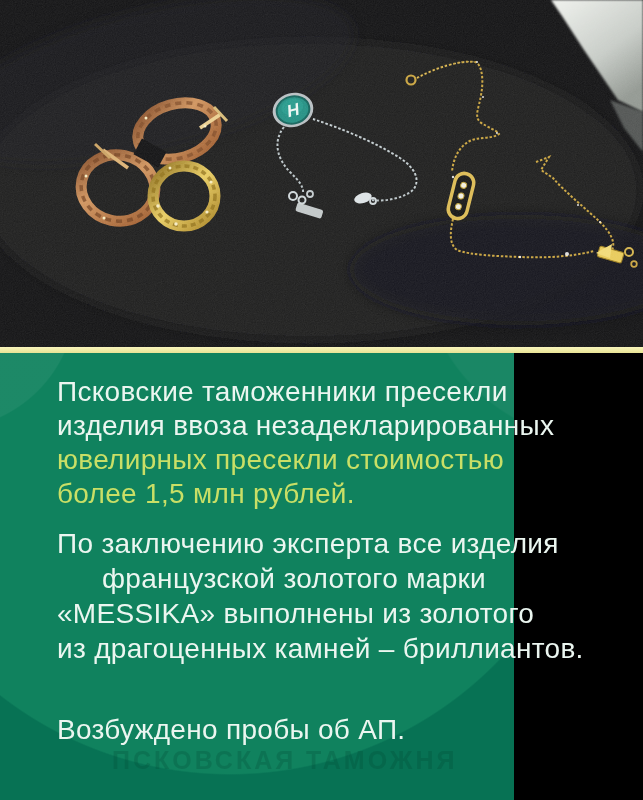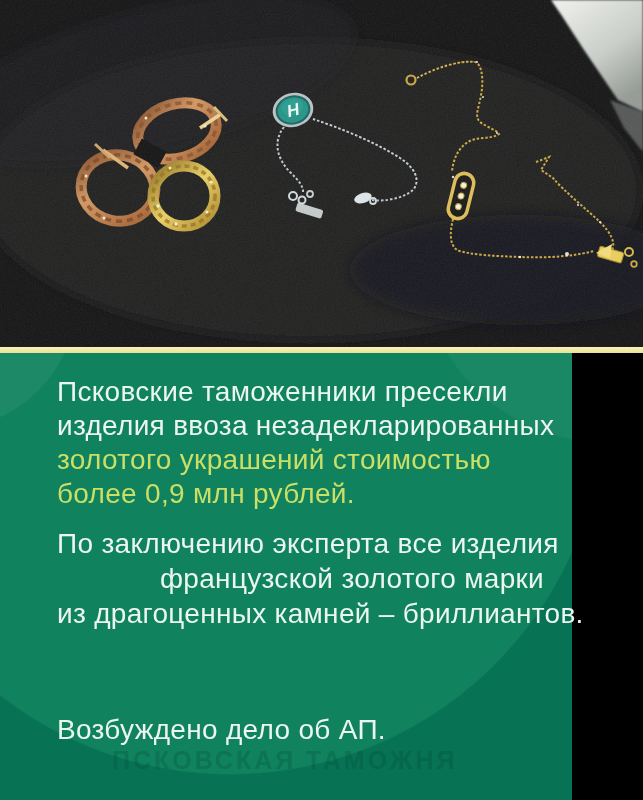--- a/index.html
+++ b/index.html
@@ -11,21 +11,21 @@
     background:#000;
   }
   .photo{
     position:absolute;left:0;top:0;width:643px;height:348px;
   }
   .divider{
     position:absolute;left:0;top:347px;width:643px;height:6px;
     background:linear-gradient(#f7f4bc,#e8e394);
   }
   .body-card{
-    position:absolute;left:0;top:353px;width:572px;height:447px;
+    position:absolute;left:0;top:353px;width:514px;height:447px;
     background:
       radial-gradient(circle 132px at -55px -55px, rgba(255,255,255,0.055) 99%, rgba(255,255,255,0) 100%),
       radial-gradient(circle 185px at 605px -95px, rgba(255,255,255,0.045) 99%, rgba(255,255,255,0) 100%),
       radial-gradient(circle 375px at 230px 47px, #10825e 99.6%, rgba(16,130,94,0) 100%),
       #077254;
   }
   .para{
     position:absolute;left:57px;right:28px;
     font-size:28px;line-height:34px;font-weight:300;
     letter-spacing:0.3px;
@@ -180,30 +180,31 @@
     <rect x="0" y="0" width="643" height="348" filter="url(#grain)" opacity="0.14"></rect>
   </svg>
 
   <div class="divider"></div>
 
   <div class="body-card">
 
     <div class="para p1">
       <div class="line">Псковские таможенники пресекли</div>
       <div class="line">изделия ввоза незадекларированных</div>
-      <div class="line hl">золотого украшений стоимостью</div>
-      <div class="line hl">более 0,9 млн рублей.</div>
+      <div class="line hl">ювелирных пресекли стоимостью</div>
+      <div class="line hl">более 1,5 млн рублей.</div>
     </div>
 
     <div class="para p2">
       <div class="line">По заключению эксперта все изделия</div>
       <div class="line">французской золотого марки</div>
+      <div class="line">«MESSIKA» выполнены из золотого</div>
       <div class="line">из драгоценных камней – бриллиантов.</div>
     </div>
 
     <div class="para p3">
-      <div class="line">Возбуждено дело об АП.</div>
+      <div class="line">Возбуждено пробы об АП.</div>
     </div>
 
     <div class="watermark">ПСКОВСКАЯ ТАМОЖНЯ</div>
   </div>
 
 </div>
 
 </body></html>

